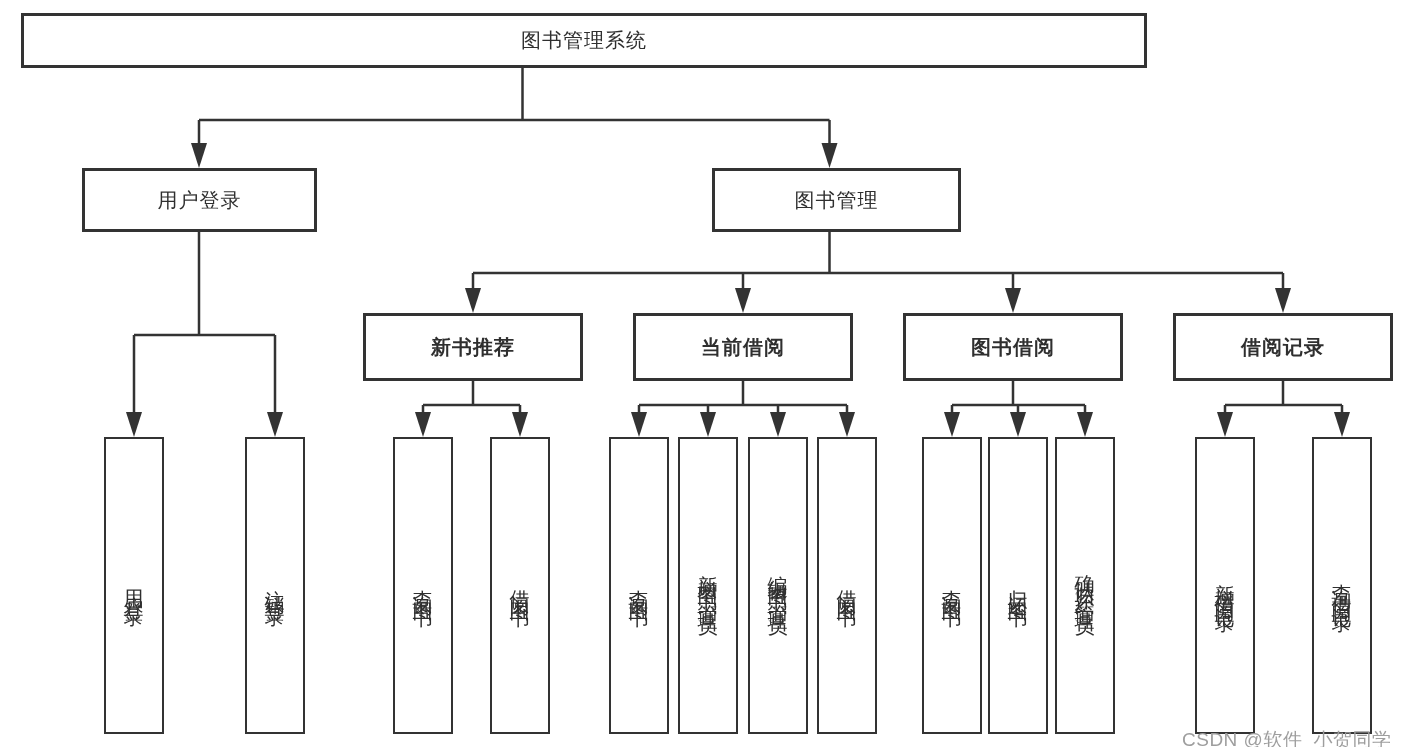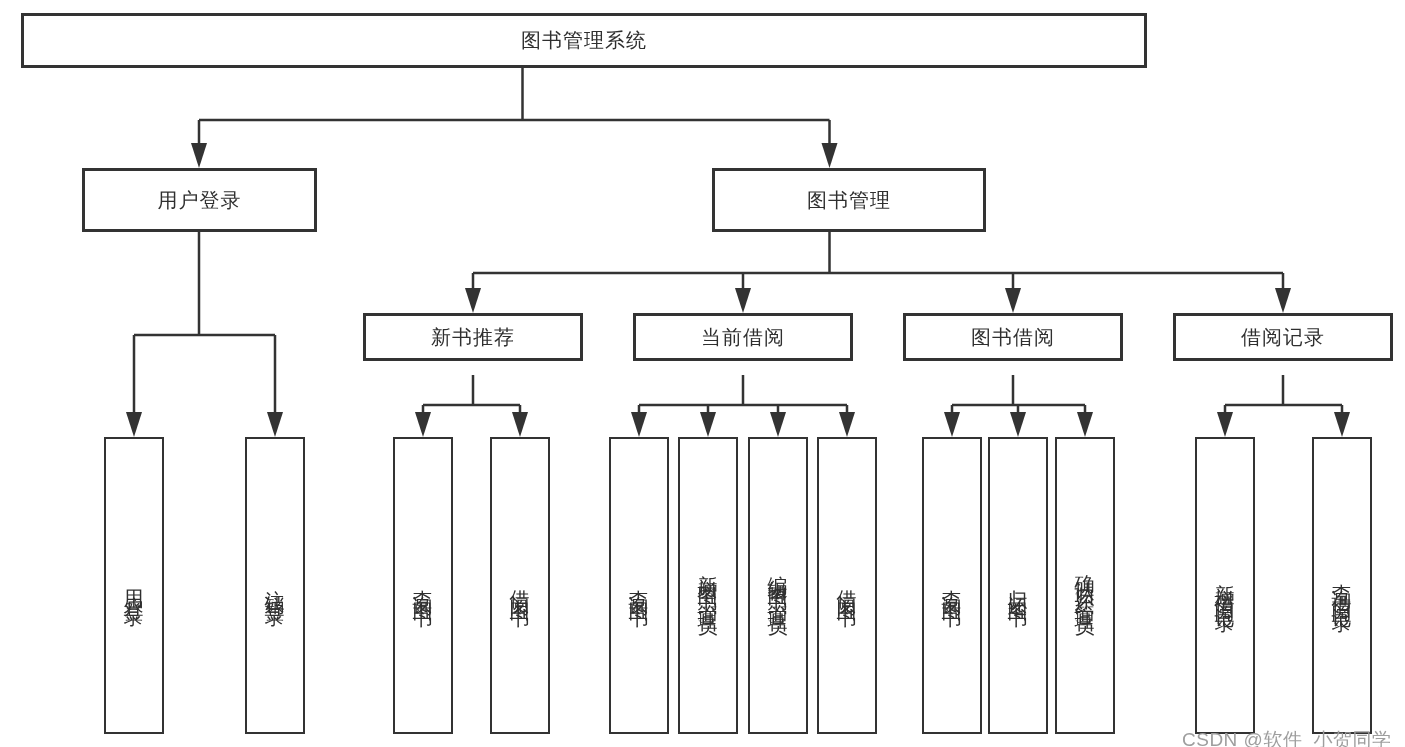--- a/index.html
+++ b/index.html
@@ -32,23 +32,23 @@
   .node.v .vtext {
     writing-mode: vertical-rl;
     font-size: 20px;
     letter-spacing: 6px;
     line-height: 1.1;
   }
   
   .n-root          { left: 21px;   top: 13px;  width: 1126px; height: 55px; }
   
   .n-user-login    { left: 82px;   top: 168px; width: 235px; height: 64px; }
-  .n-book-mgmt     { left: 712px;  top: 168px; width: 274px; height: 64px; }
+  .n-book-mgmt     { left: 712px;  top: 168px; width: 249px; height: 64px; }
   
-  .lvl3            { top: 313px; width: 220px; height: 48px; }
+  .lvl3            { top: 313px; width: 220px; height: 68px; font-weight: bold; }
   .n-new-book-rec  { left: 363px; }
   .n-book-borrow   { left: 633px; }
   .n-current-borrow{ left: 903px; }
   .n-borrow-records{ left: 1173px; }
   
   .leaf            { top: 437px; width: 60px; height: 297px; }
   .n-leaf-user-login      { left: 104px; }
   .n-leaf-logout          { left: 245px; }
   .n-leaf-query-books-rec { left: 393px; }
   .n-leaf-borrow-books-rec{ left: 490px; }

